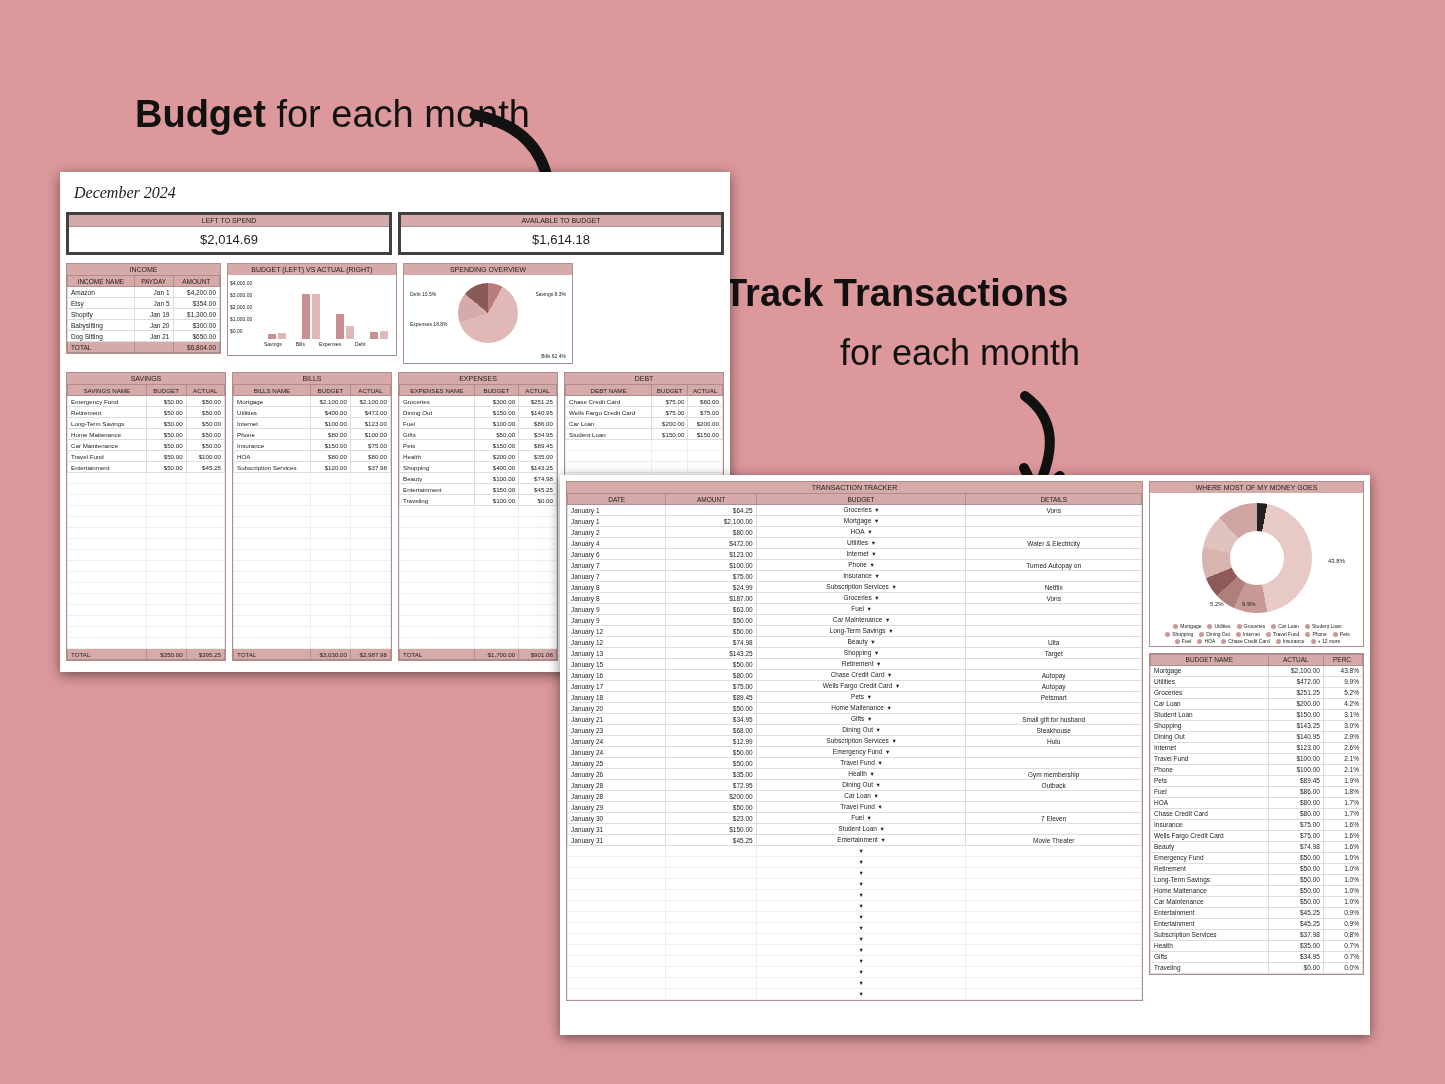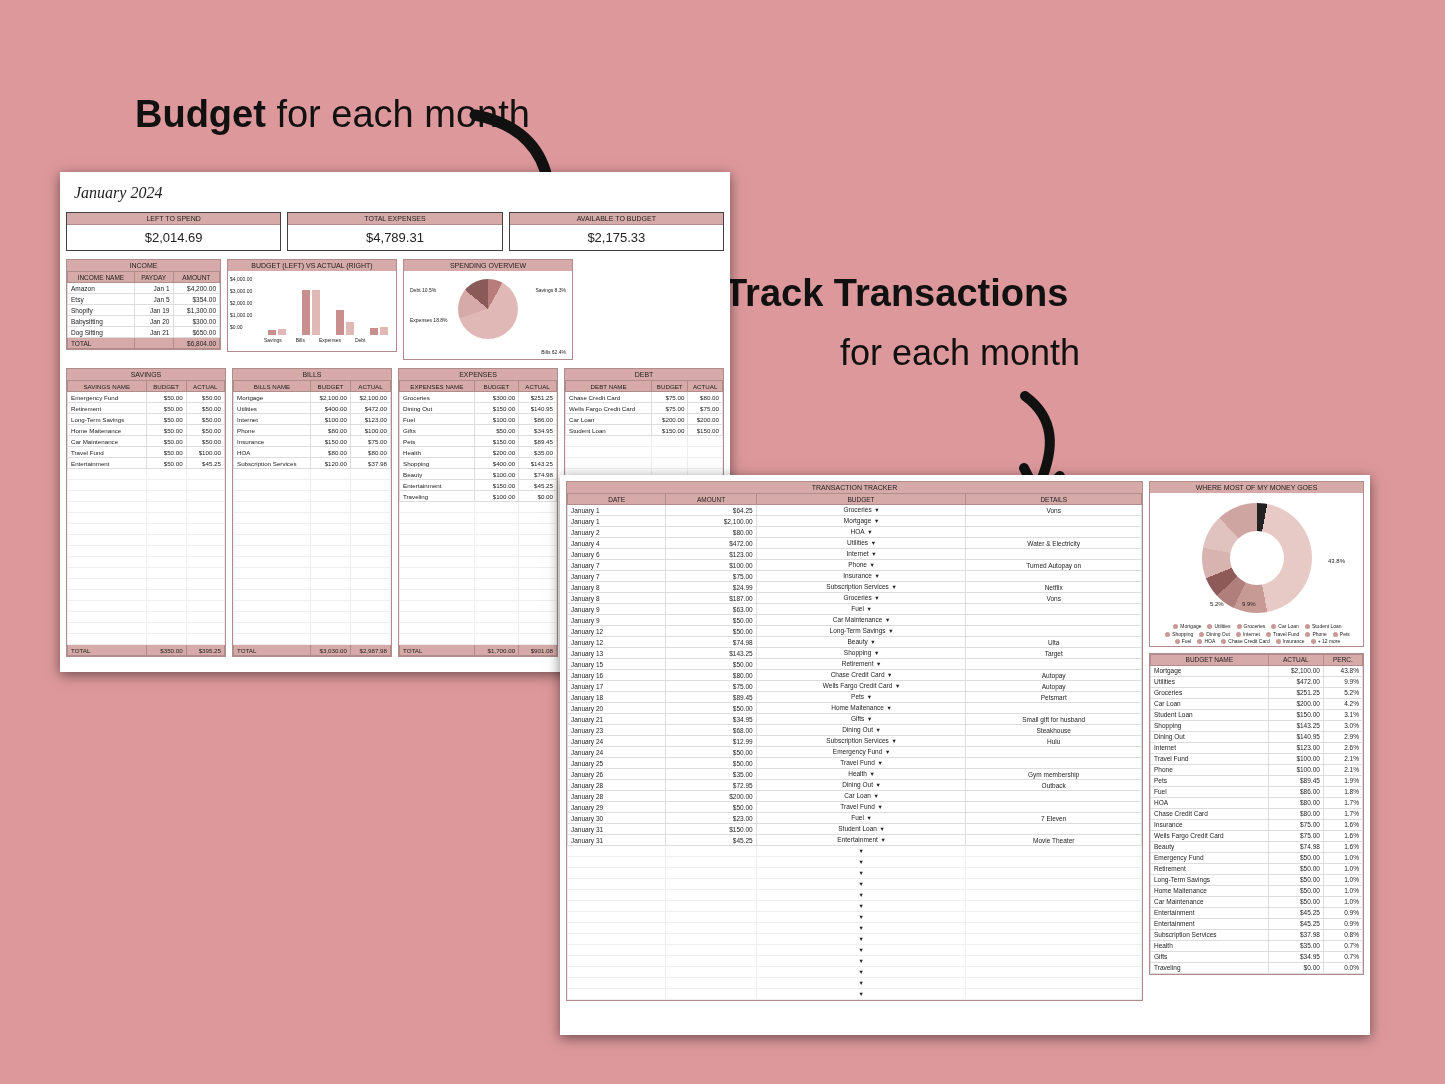--- a/index.html
+++ b/index.html
@@ -10,21 +10,21 @@
   .heading.h2{left:724px;top:272px}
   .sub{position:absolute;left:840px;top:332px;font-size:36px;color:#111}
   svg.arrow{position:absolute}
 
   .sheet{position:absolute;background:#fff;box-shadow:0 3px 12px rgba(0,0,0,.5);font-size:8px;color:#222}
   .sheet1{left:60px;top:172px;width:670px;height:500px;padding:6px}
   .sheet2{left:560px;top:475px;width:810px;height:560px;padding:6px}
 
   .s1-title{font-family:Georgia,serif;font-style:italic;font-size:16px;padding:6px 8px}
   .kpi-row{display:flex;gap:6px;margin-top:4px}
-  .kpi{flex:1;border:1px solid #404040}
+  .kpi{flex:1;border:3px solid #404040}
   .kpi-h{background:#d6aaa8;text-align:center;font-size:7px;padding:2px;border-bottom:1px solid #b08c8c}
   .kpi-v{text-align:center;font-size:13px;padding:5px;font-weight:400}
 
   .grid1{display:flex;gap:6px;margin-top:8px}
   .col1a{width:155px}
   .col1b{width:170px}
   .col1c{width:170px}
   .panel{border:1px solid #b08c8c}
   .panel-h{background:#d6aaa8;text-align:center;font-size:7px;padding:2px}
   table{border-collapse:collapse;width:100%;font-size:6.5px}
@@ -72,33 +72,29 @@
 <svg class="arrow" style="left:455px;top:105px" width="120" height="130" viewBox="0 0 120 130">
     <path d="M20 10 C 70 20, 95 50, 95 100" stroke="#111" stroke-width="11" fill="none" stroke-linecap="round"></path>
     <path d="M80 88 L95 115 L113 90" stroke="#111" stroke-width="11" fill="none" stroke-linecap="round" stroke-linejoin="round"></path>
   </svg>
 <svg class="arrow" style="left:1000px;top:388px" width="80" height="120" viewBox="0 0 80 120">
     <path d="M25 8 C 55 30, 55 60, 40 95" stroke="#111" stroke-width="10" fill="none" stroke-linecap="round"></path>
     <path d="M24 80 L38 108 L60 88" stroke="#111" stroke-width="10" fill="none" stroke-linecap="round" stroke-linejoin="round"></path>
   </svg>
 
 <div class="sheet sheet1">
-  <div class="s1-title">January 2024</div>
+  <div class="s1-title">December 2024</div>
   <div class="kpi-row" id="kpis">
       <div class="kpi">
         <div class="kpi-h">LEFT TO SPEND</div>
         <div class="kpi-v">$2,014.69</div>
       </div>
       <div class="kpi">
-        <div class="kpi-h">TOTAL EXPENSES</div>
-        <div class="kpi-v">$4,789.31</div>
-      </div>
-      <div class="kpi">
         <div class="kpi-h">AVAILABLE TO BUDGET</div>
-        <div class="kpi-v">$2,175.33</div>
+        <div class="kpi-v">$1,614.18</div>
       </div>
     </div>
   <div class="grid1">
     <div class="col1a">
       <div class="panel">
           <div class="panel-h">INCOME</div>
       <table id="t-income">
             <tbody>
               <tr>
                 <th>INCOME NAME</th>

